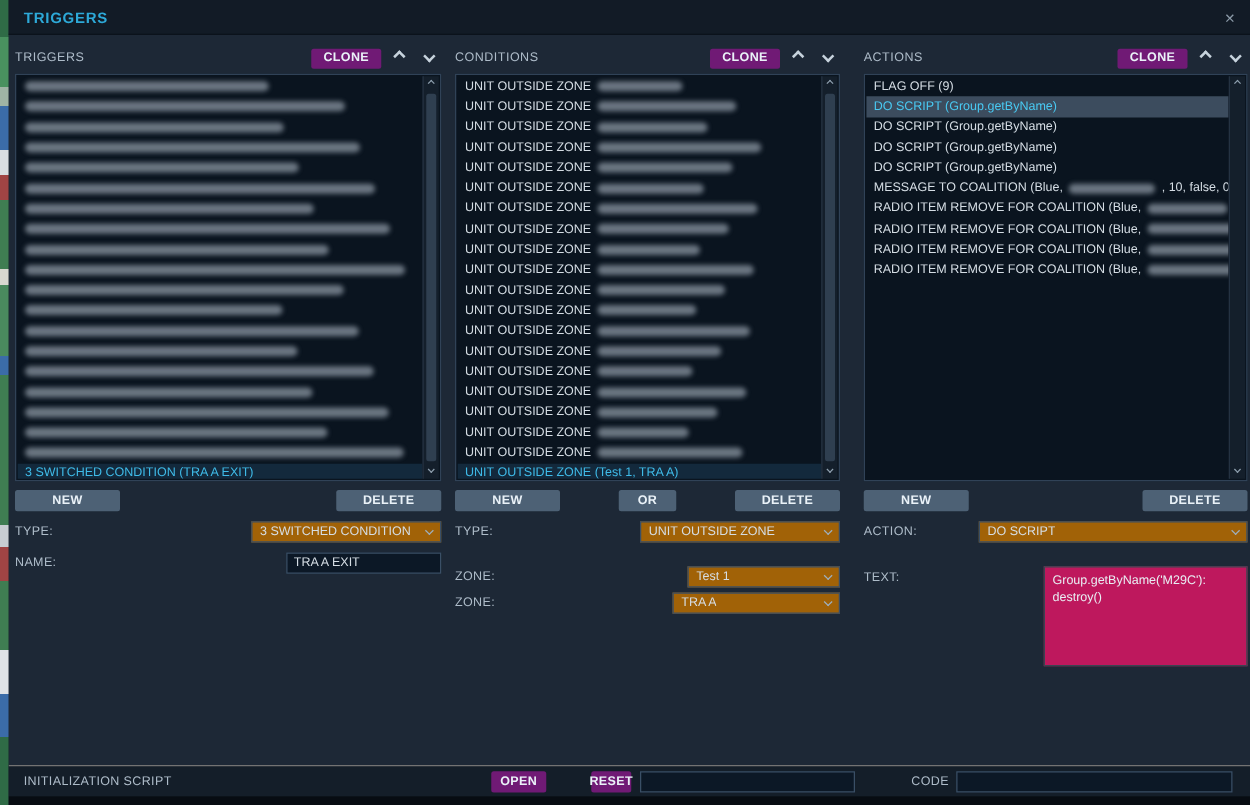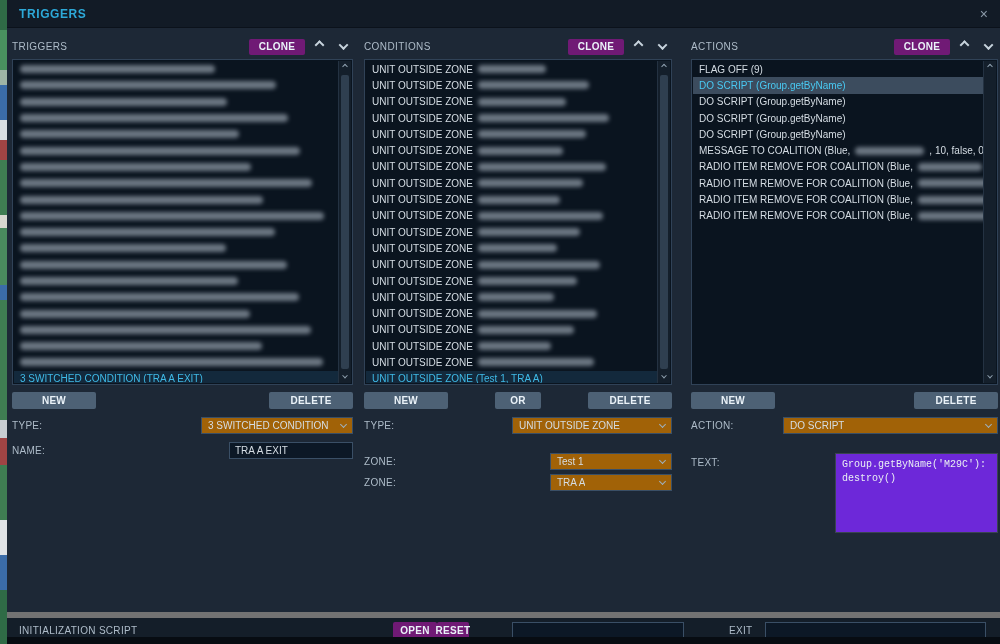--- a/index.html
+++ b/index.html
@@ -67,24 +67,24 @@
   .control-right { margin-left:auto; }
 
   .dropdown { display:flex; align-items:center; justify-content:space-between; height:17px; background:#a16207;
     border:1px solid #3a4f66; color:#d5dde4; font-size:10px; padding:0 6px; cursor:pointer; overflow:hidden; }
   .dropdown span:first-child { white-space:nowrap; overflow:hidden; }
   .dd-chev { width:5px; height:5px; border-left:1.5px solid #9db0bf; border-bottom:1.5px solid #9db0bf;
     transform:rotate(-45deg); margin-top:-2px; margin-left:8px; flex:none; }
 
   .text-input { height:17px; background:#0c1826; border:1px solid #3a4f66; color:#d5dde4; font-size:10px;
     padding:0 5px; font-family:inherit; }
-  .script-area { display:block; background:#6d28d9; border:1px solid #3a4451; color:#e9eef3; font-size:10px;
-    line-height:1.4; padding:4px 6px; resize:none; font-family:Liberation Mono, monospace; outline:none; }
-
-  .footer { position:absolute; left:0; right:0; bottom:7px; height:25px; background:#141e29; border-top:6px solid #737373; }
+  .script-area { display:block; background:#be185d; border:1px solid #3a4451; color:#e9eef3; font-size:10px;
+    line-height:1.4; padding:4px 6px; resize:none; font-family:Liberation Sans, sans-serif; outline:none; }
+
+  .footer { position:absolute; left:0; right:0; bottom:7px; height:25px; background:#141e29; border-top:1px solid #737373; }
   .footer .label { position:absolute; top:7px; color:#aebcc9; font-size:10px; letter-spacing:.3px; }
   .bottom-strip { position:absolute; left:0; right:0; bottom:0; height:7px; background:#070c12; }
 </style>
 </head>
 <body>
 
 <div class="screen">
   <div class="map-strip"></div>
 
   <div class="dialog">
@@ -312,21 +312,21 @@
       </div>
       <div class="field-row" style="margin-top:19px">
         <span class="label">ZONE:</span>
         <div class="dropdown control-right" style="width:122px">
           <span>Test 1</span>
           <span class="dd-chev"></span>
         </div>
       </div>
       <div class="field-row" style="margin-top:4px">
         <span class="label">ZONE:</span>
-        <div class="dropdown control-right" style="width:122px">
+        <div class="dropdown control-right" style="width:134px">
           <span>TRA A</span>
           <span class="dd-chev"></span>
         </div>
       </div>
     </div>
 
     <div class="col col-actions">
       <div class="col-header">
         <span class="col-title">ACTIONS</span>
         <button class="btn btn-blue btn-clone">CLONE</button>
@@ -399,21 +399,21 @@
       <div class="field-row top" style="margin-top:19px">
         <span class="label" style="padding-top:4px">TEXT:</span>
         <textarea class="script-area control-right" style="width: 163px; height: 80px;" spellcheck="false">Group.getByName('M29C'):
 destroy()</textarea>
       </div>
     </div>
 
     <div class="footer">
       <span class="label" style="left:12px">INITIALIZATION SCRIPT</span>
       <button class="btn btn-blue" style="position:absolute;left:386px;top:4px;width:44px">OPEN</button>
-      <button class="btn btn-blue" style="position:absolute;left:430px;top:4px;width:32px">RESET</button>
+      <button class="btn btn-blue" style="position:absolute;left:466px;top:4px;width:32px">RESET</button>
       <input class="text-input" style="position: absolute; left: 505px; top: 4px; width: 172px;" value="">
-      <span class="label" style="left:722px">EXIT</span>
+      <span class="label" style="left:722px">CODE</span>
       <input class="text-input" style="position: absolute; left: 758px; top: 4px; width: 221px;" value="">
     </div>
     <div class="bottom-strip"></div>
 
   </div>
 </div>
 
 </body></html>

